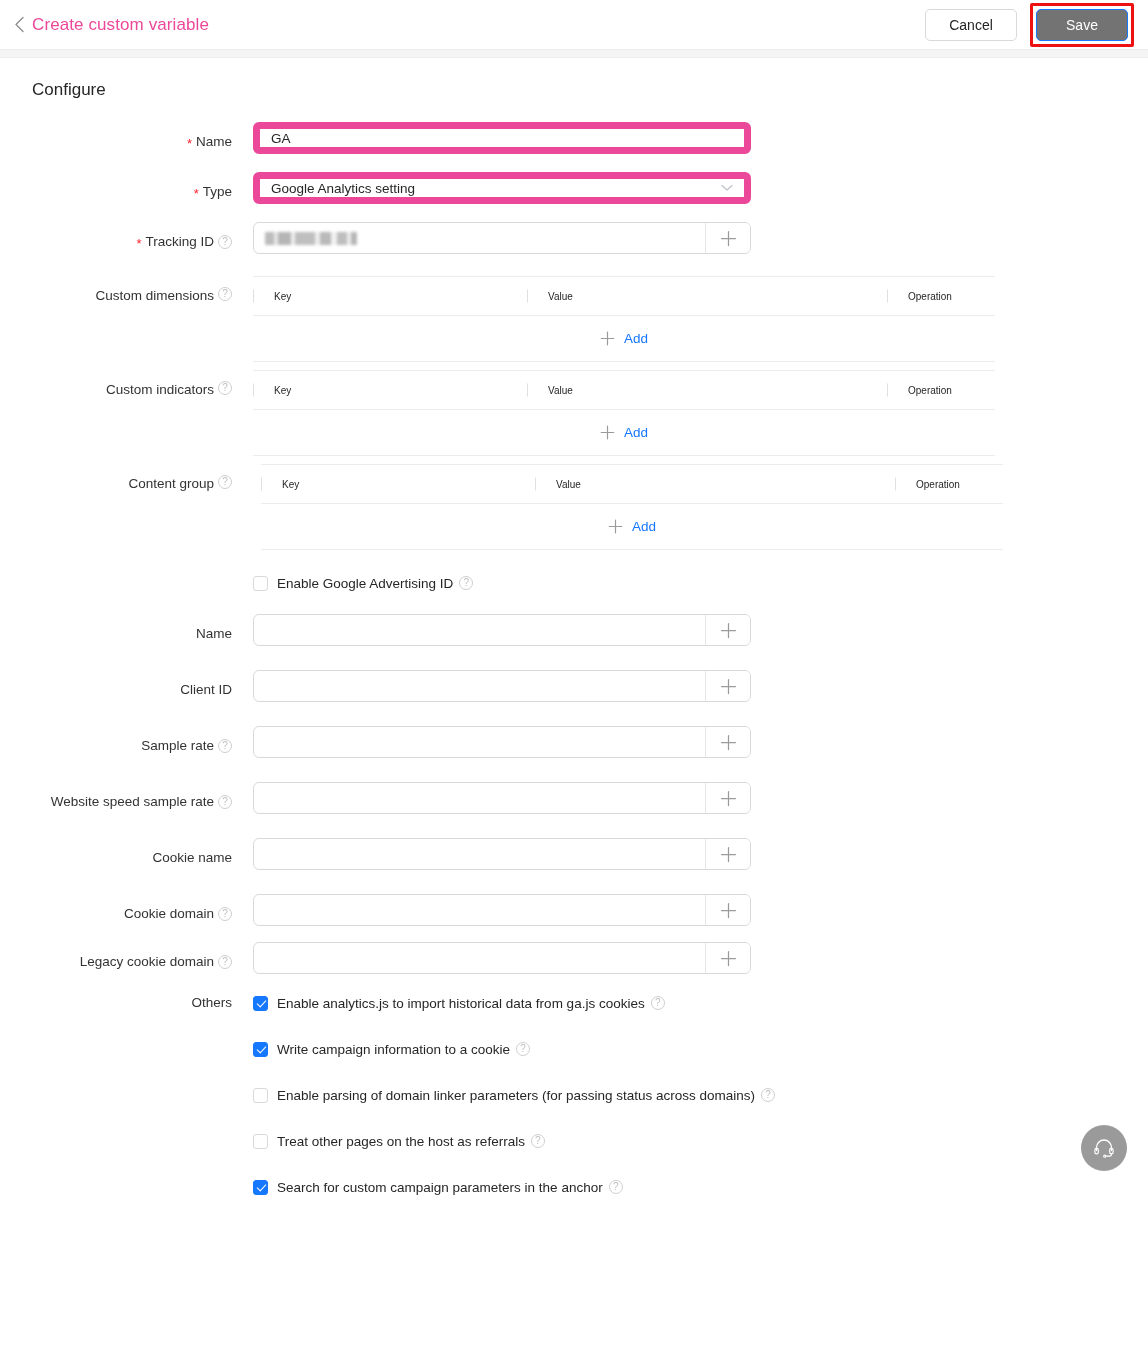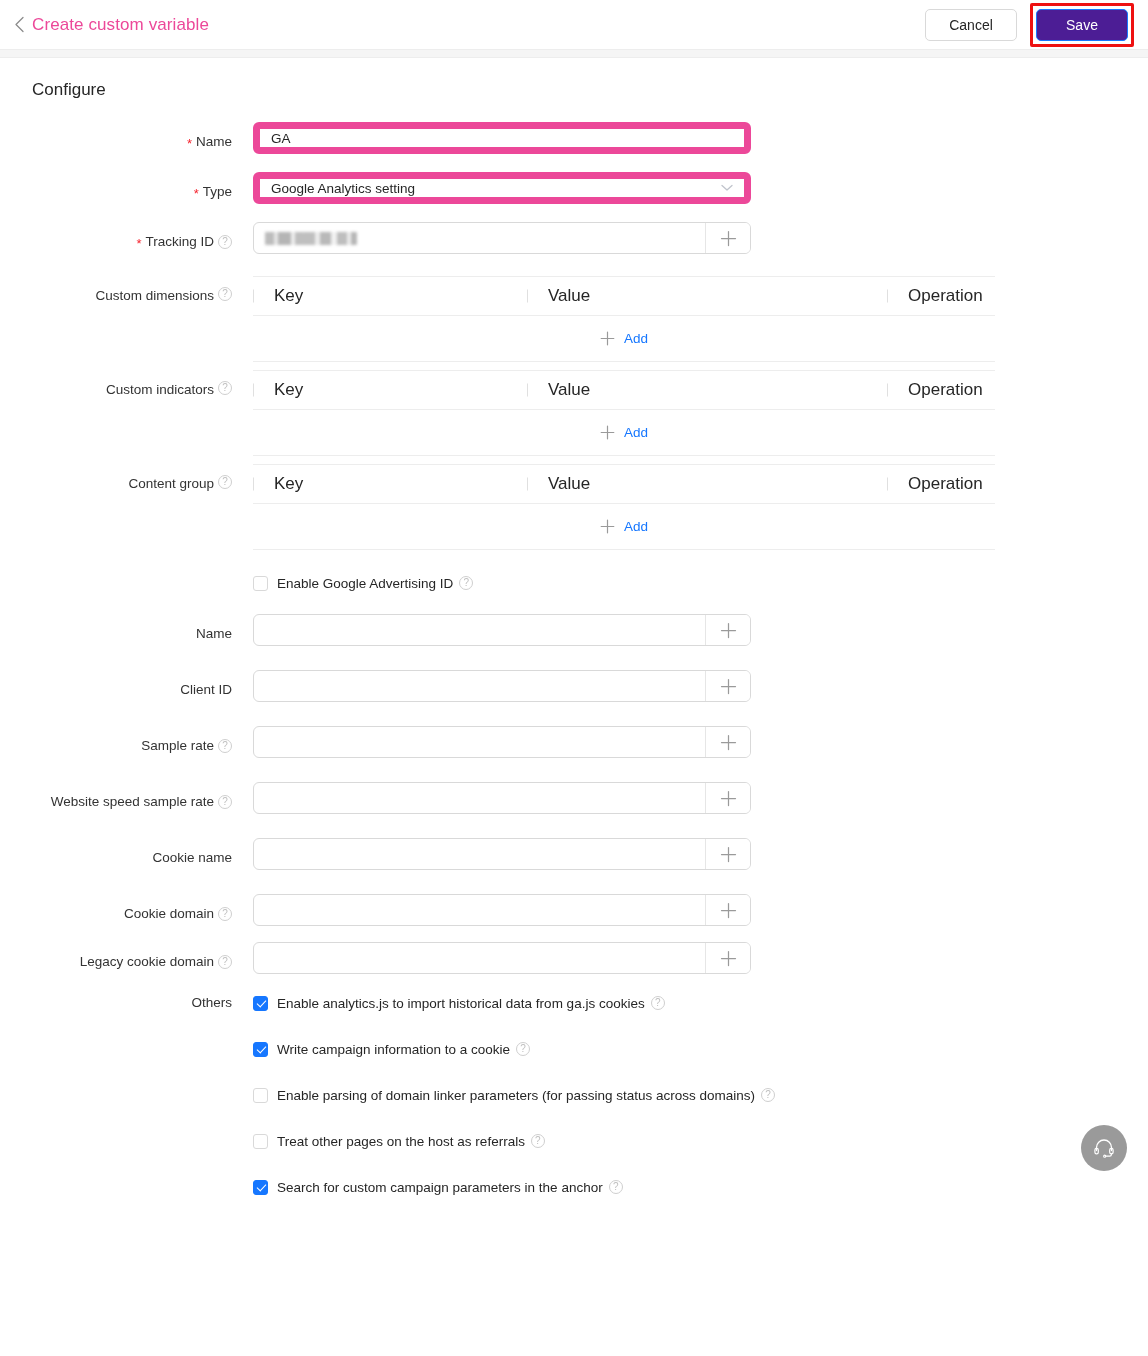--- a/index.html
+++ b/index.html
@@ -52,21 +52,21 @@
     cursor: pointer;
     padding: 0 18px;
     white-space: nowrap;
   }
   .btn-cancel {
     background: #ffffff;
     border: 1px solid #d9d9d9;
     color: #262626;
   }
   .btn-save {
-    background: #4c1d95;
+    background: #737373;
     border: 1px solid #1677ff;
     color: #ffffff;
   }
   .save-wrap {
     padding: 3px;
     border: 3px solid #ee1111;
     border-radius: 2px;
     display: inline-flex;
     background: #ffffff;
   }
@@ -190,21 +190,21 @@
   
   .kv-table {
     width: 742px;
     border-top: 1px solid #ededed;
   }
   .kv-head {
     display: flex;
     align-items: center;
     height: 39px;
     border-bottom: 1px solid #ededed;
-    font-size: 17px;
+    font-size: 10px;
     color: #262626;
   }
   .kv-head .th {
     display: flex;
     align-items: center;
     height: 100%;
     padding-left: 21px;
     position: relative;
   }
   .kv-head .th::before {
@@ -410,21 +410,21 @@
                   <path d="M7.5 1.2V13.8M1.2 7.5H13.8" stroke="#9a9a9a" stroke-width="1.2" stroke-linecap="round"></path>
                 </svg>
               </span>
               <span>Add</span>
             </span>
           </div>
         </div>
       </div>
     </div>
 
-    <div class="row" style="margin-bottom:20px;">
+    <div class="row" style="margin-bottom:20px;gap:8px;">
       <div class="label top" style="padding-top:11px;">
         <span>Content group</span>
         <span class="help-icon">?</span>
       </div>
       <div class="field">
         <div class="kv-table">
           <div class="kv-head">
             <div class="th th-key">Key</div>
             <div class="th th-val">Value</div>
             <div class="th th-op">Operation</div>

